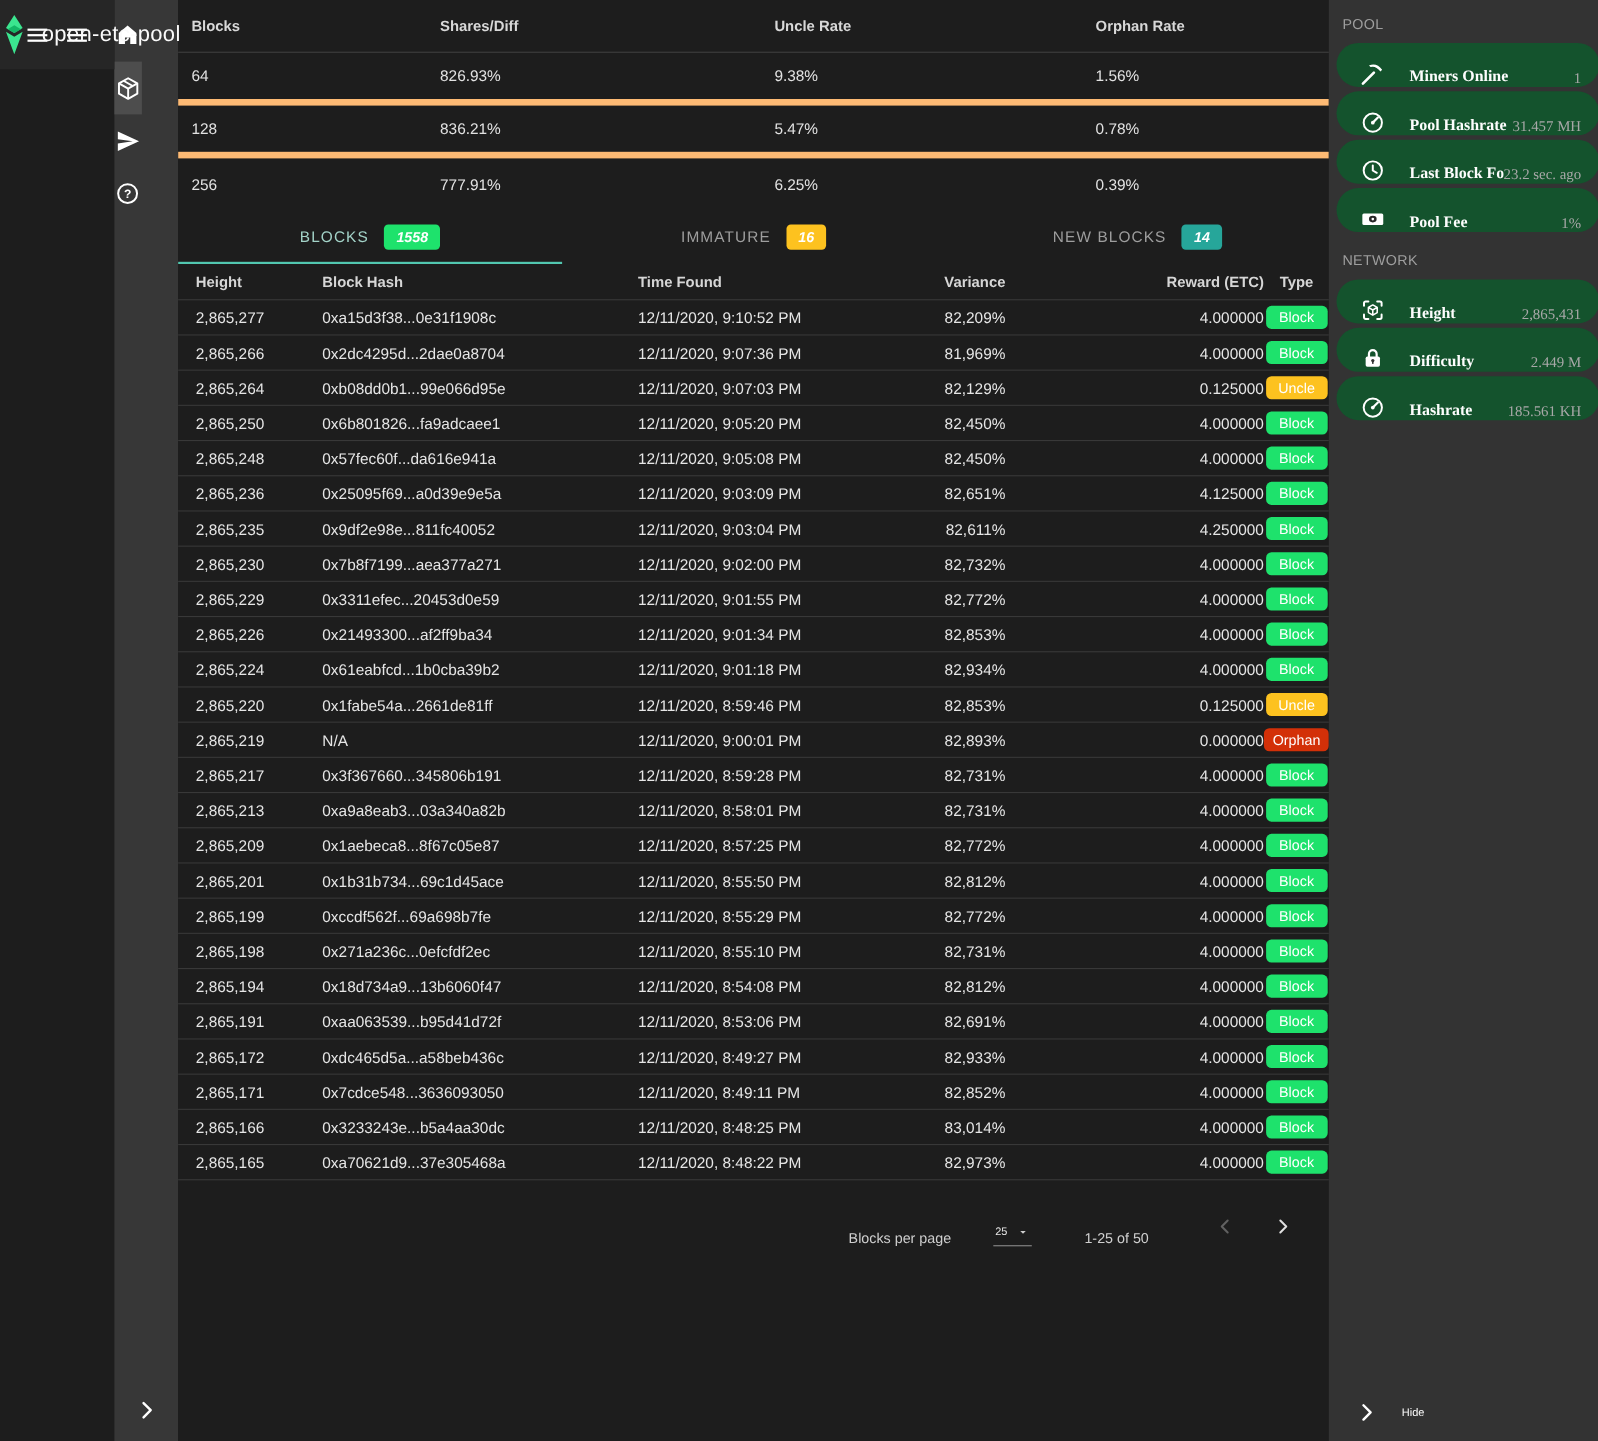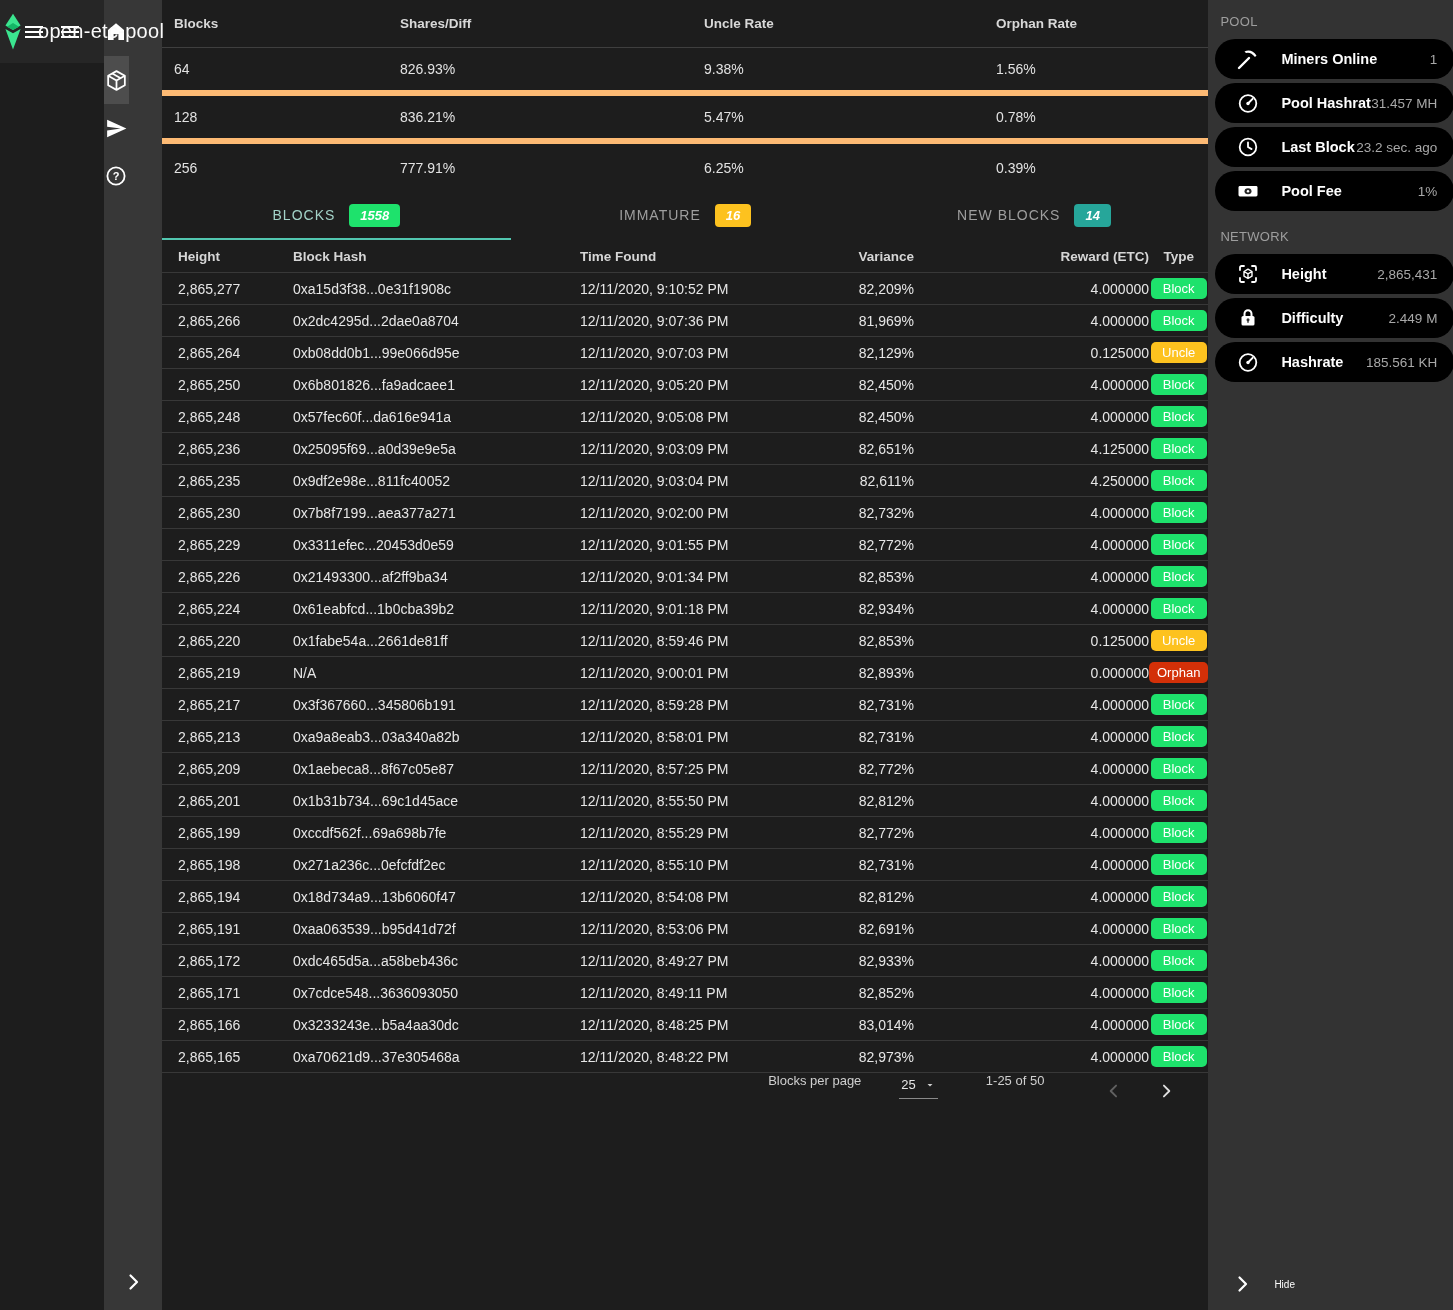--- a/index.html
+++ b/index.html
@@ -79,44 +79,44 @@
   .c-height { padding-left:16px; }
   .c-var, .c-reward { text-align:right; }
   .c-type { text-align:center; }
   .type-badge {
     display:inline-block; min-width:56px; padding:4px 8px; border-radius:5px;
     color:#fff; font-size:13px; line-height:1; text-align:center;
   }
 
   
   .pagination {
-    height:60px; display:flex; align-items:flex-start; justify-content:flex-end;
+    height:60px; display:flex; align-items:flex-end; justify-content:flex-end;
     padding-right:24px; font-size:13px; color:#cfcfcf; flex:0 0 auto;padding-left:10px;
   }
   .pp-label { margin-right:38px; }
   .pp-select {
     display:flex; align-items:center; gap:8px; border:none; background:none; color:#e6e6e6;
-    font-size:13px; border-bottom:1px solid #8a8a8a; padding:4px 2px 6px 2px; cursor:pointer;
+    font-size:10px; border-bottom:1px solid #8a8a8a; padding:4px 2px 6px 2px; cursor:pointer;
     margin-right:48px;
   }
   .pp-range { margin-right:52px; }
   .pg-btn { background:none; border:none; cursor:pointer; padding:8px; }
   .pg-btn.disabled { opacity:0.35; }
   .pg-btn + .pg-btn { margin-left:16px; }
 
   
   .rightpanel {
     width:257px; background:#333333; flex:0 0 auto; display:flex; flex-direction:column;
   }
   .panel-title {
     font-size:13px; color:#9e9e9e; padding:14px 24px 10px 12px; letter-spacing:0.3px;
   }
   .panel-item {
-    display:flex; align-items:center; height:40px; margin:0 11px 4px 7px;
-    background:#000000; border-radius:20px;
+    display:flex; align-items:flex-end; height:40px; margin:0 11px 4px 7px;
+    background:#14532d; border-radius:20px;font-family:Liberation Serif, serif;
   }
   .panel-item .p-icon { width:24px; height:24px; margin:0 21px 0 21px; flex:0 0 auto; display:flex; }
   .panel-item .p-label {
     font-weight:bold; font-size:14.5px; color:#fdfdfd; flex:1 1 auto;
     white-space:nowrap; overflow:hidden;
   }
   .panel-item .p-value { font-size:13.5px; color:#a8a8a8; padding-right:17px; white-space:nowrap; }
   .panel-spacer { flex:1 1 auto; }
   .hide-row {
     display:flex; align-items:center; height:52px; cursor:pointer; background:none; border:none;

